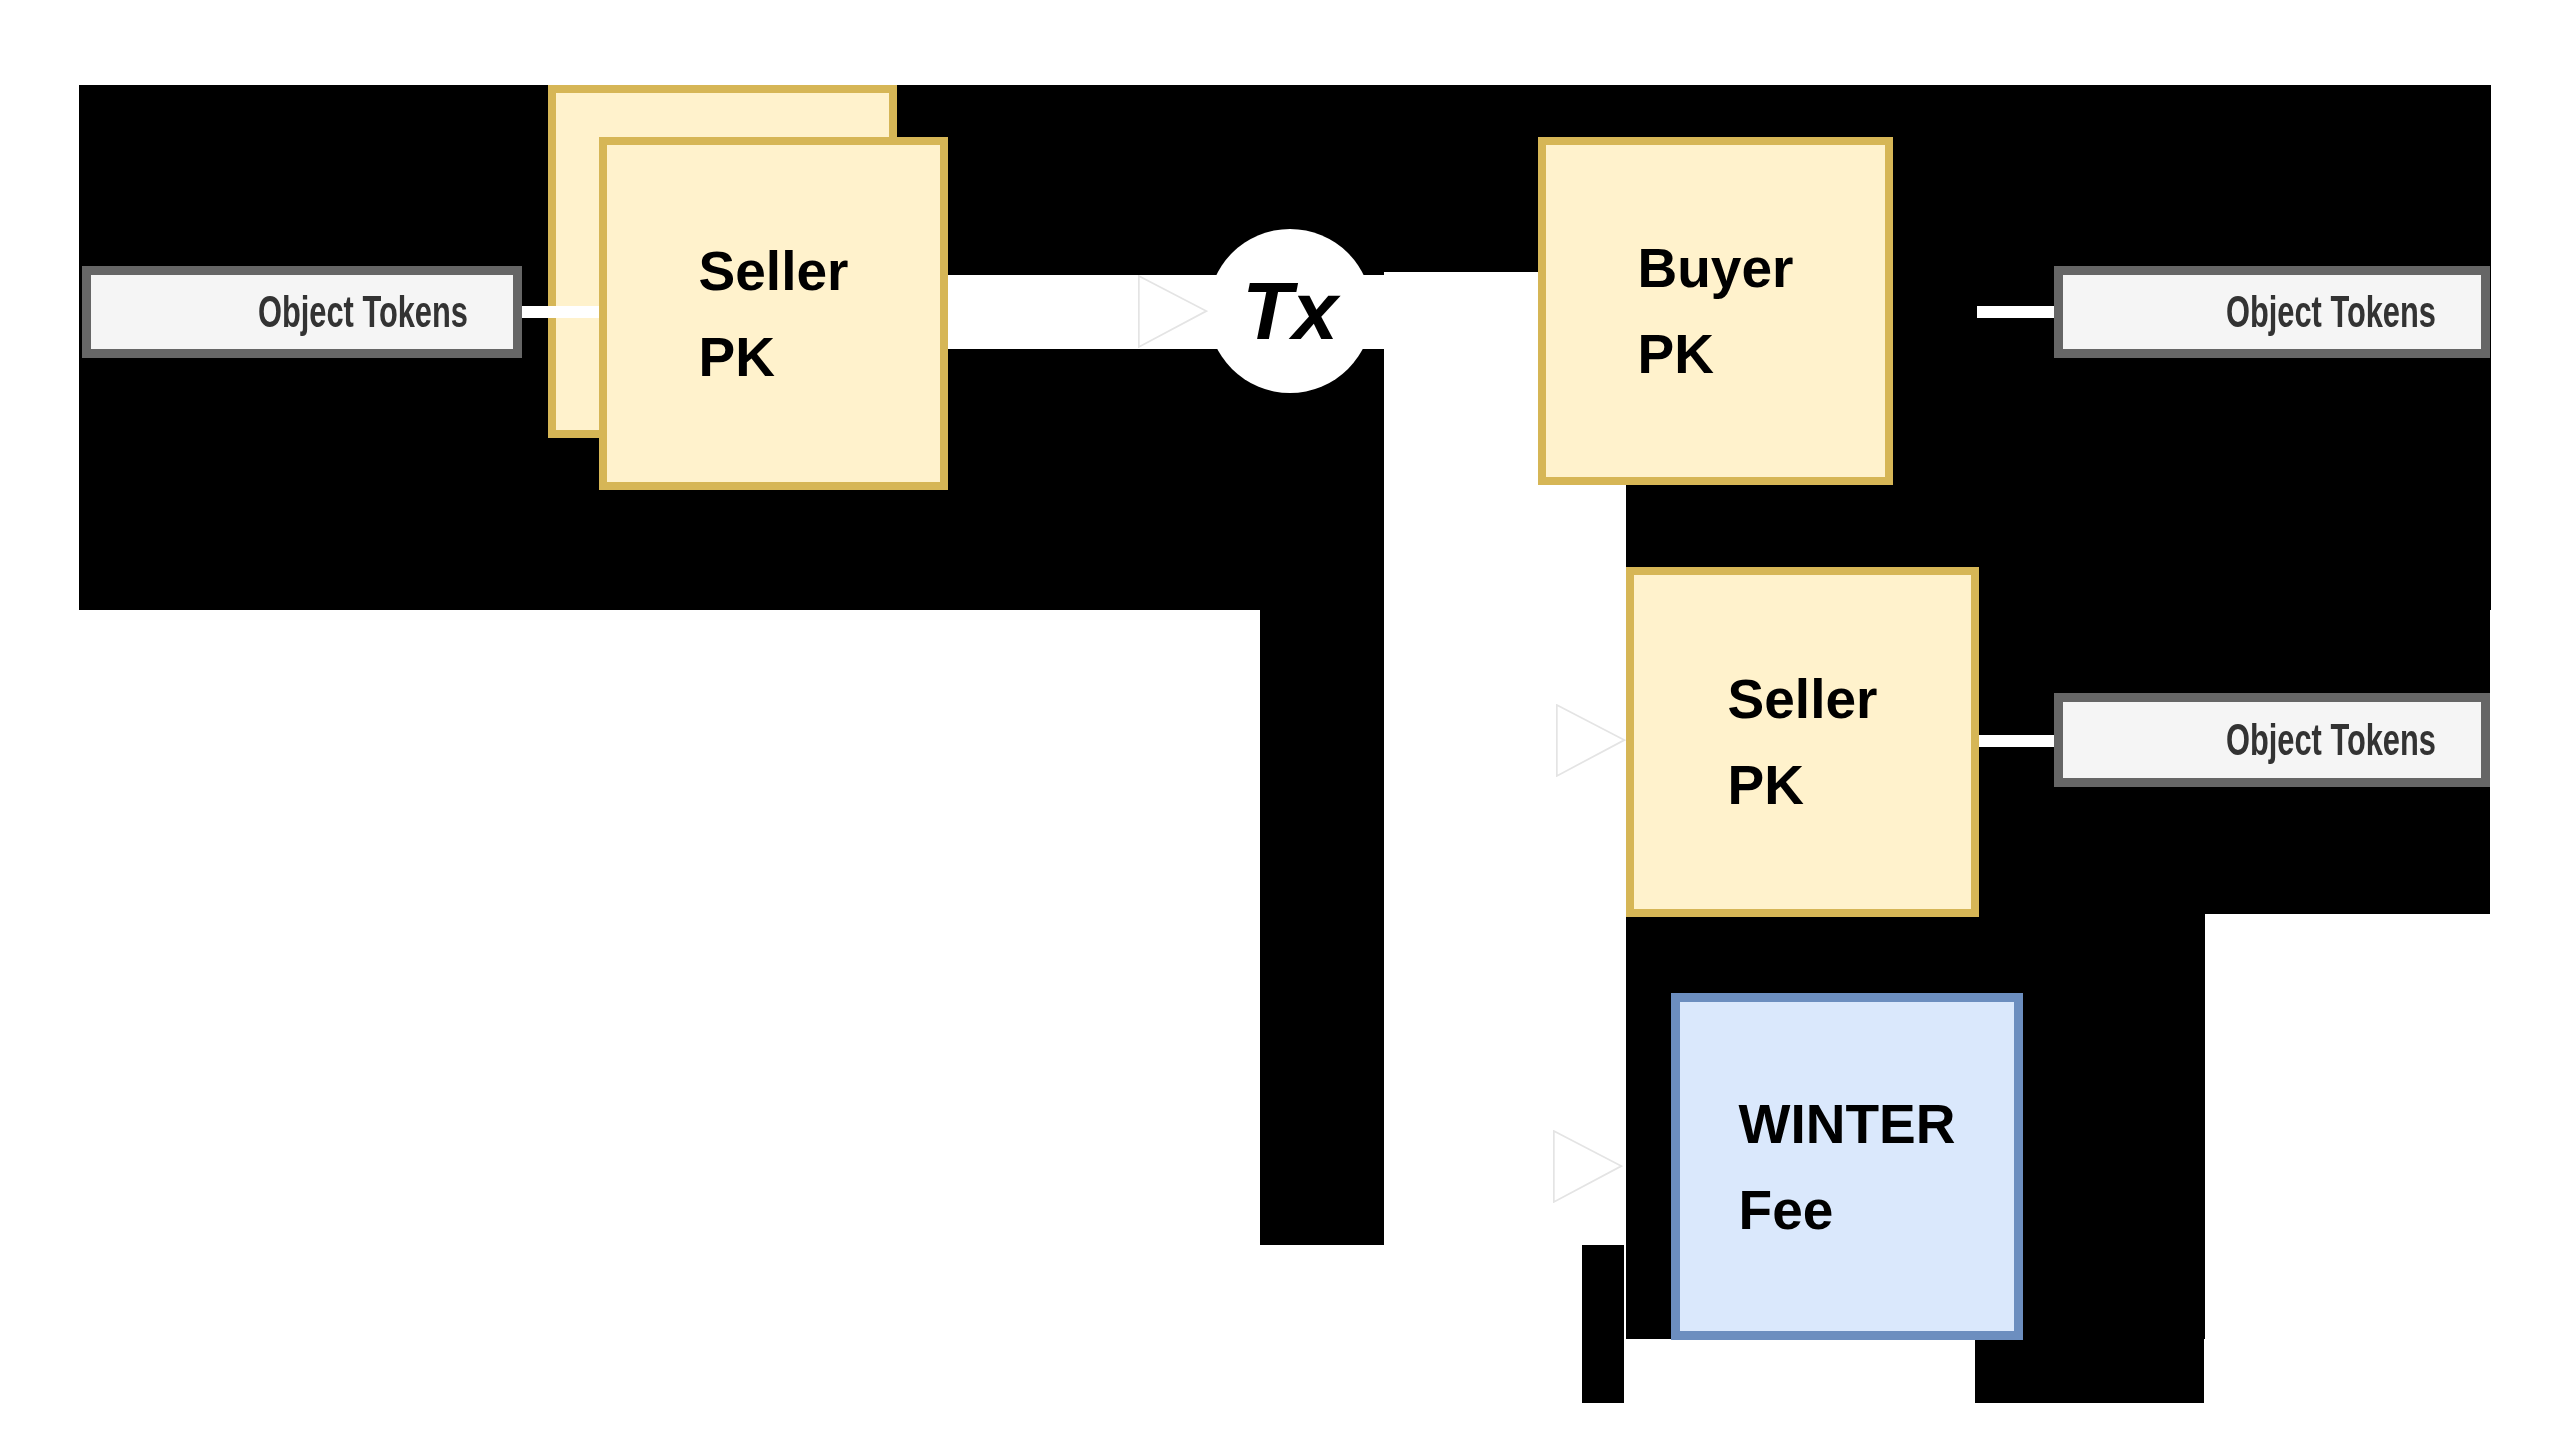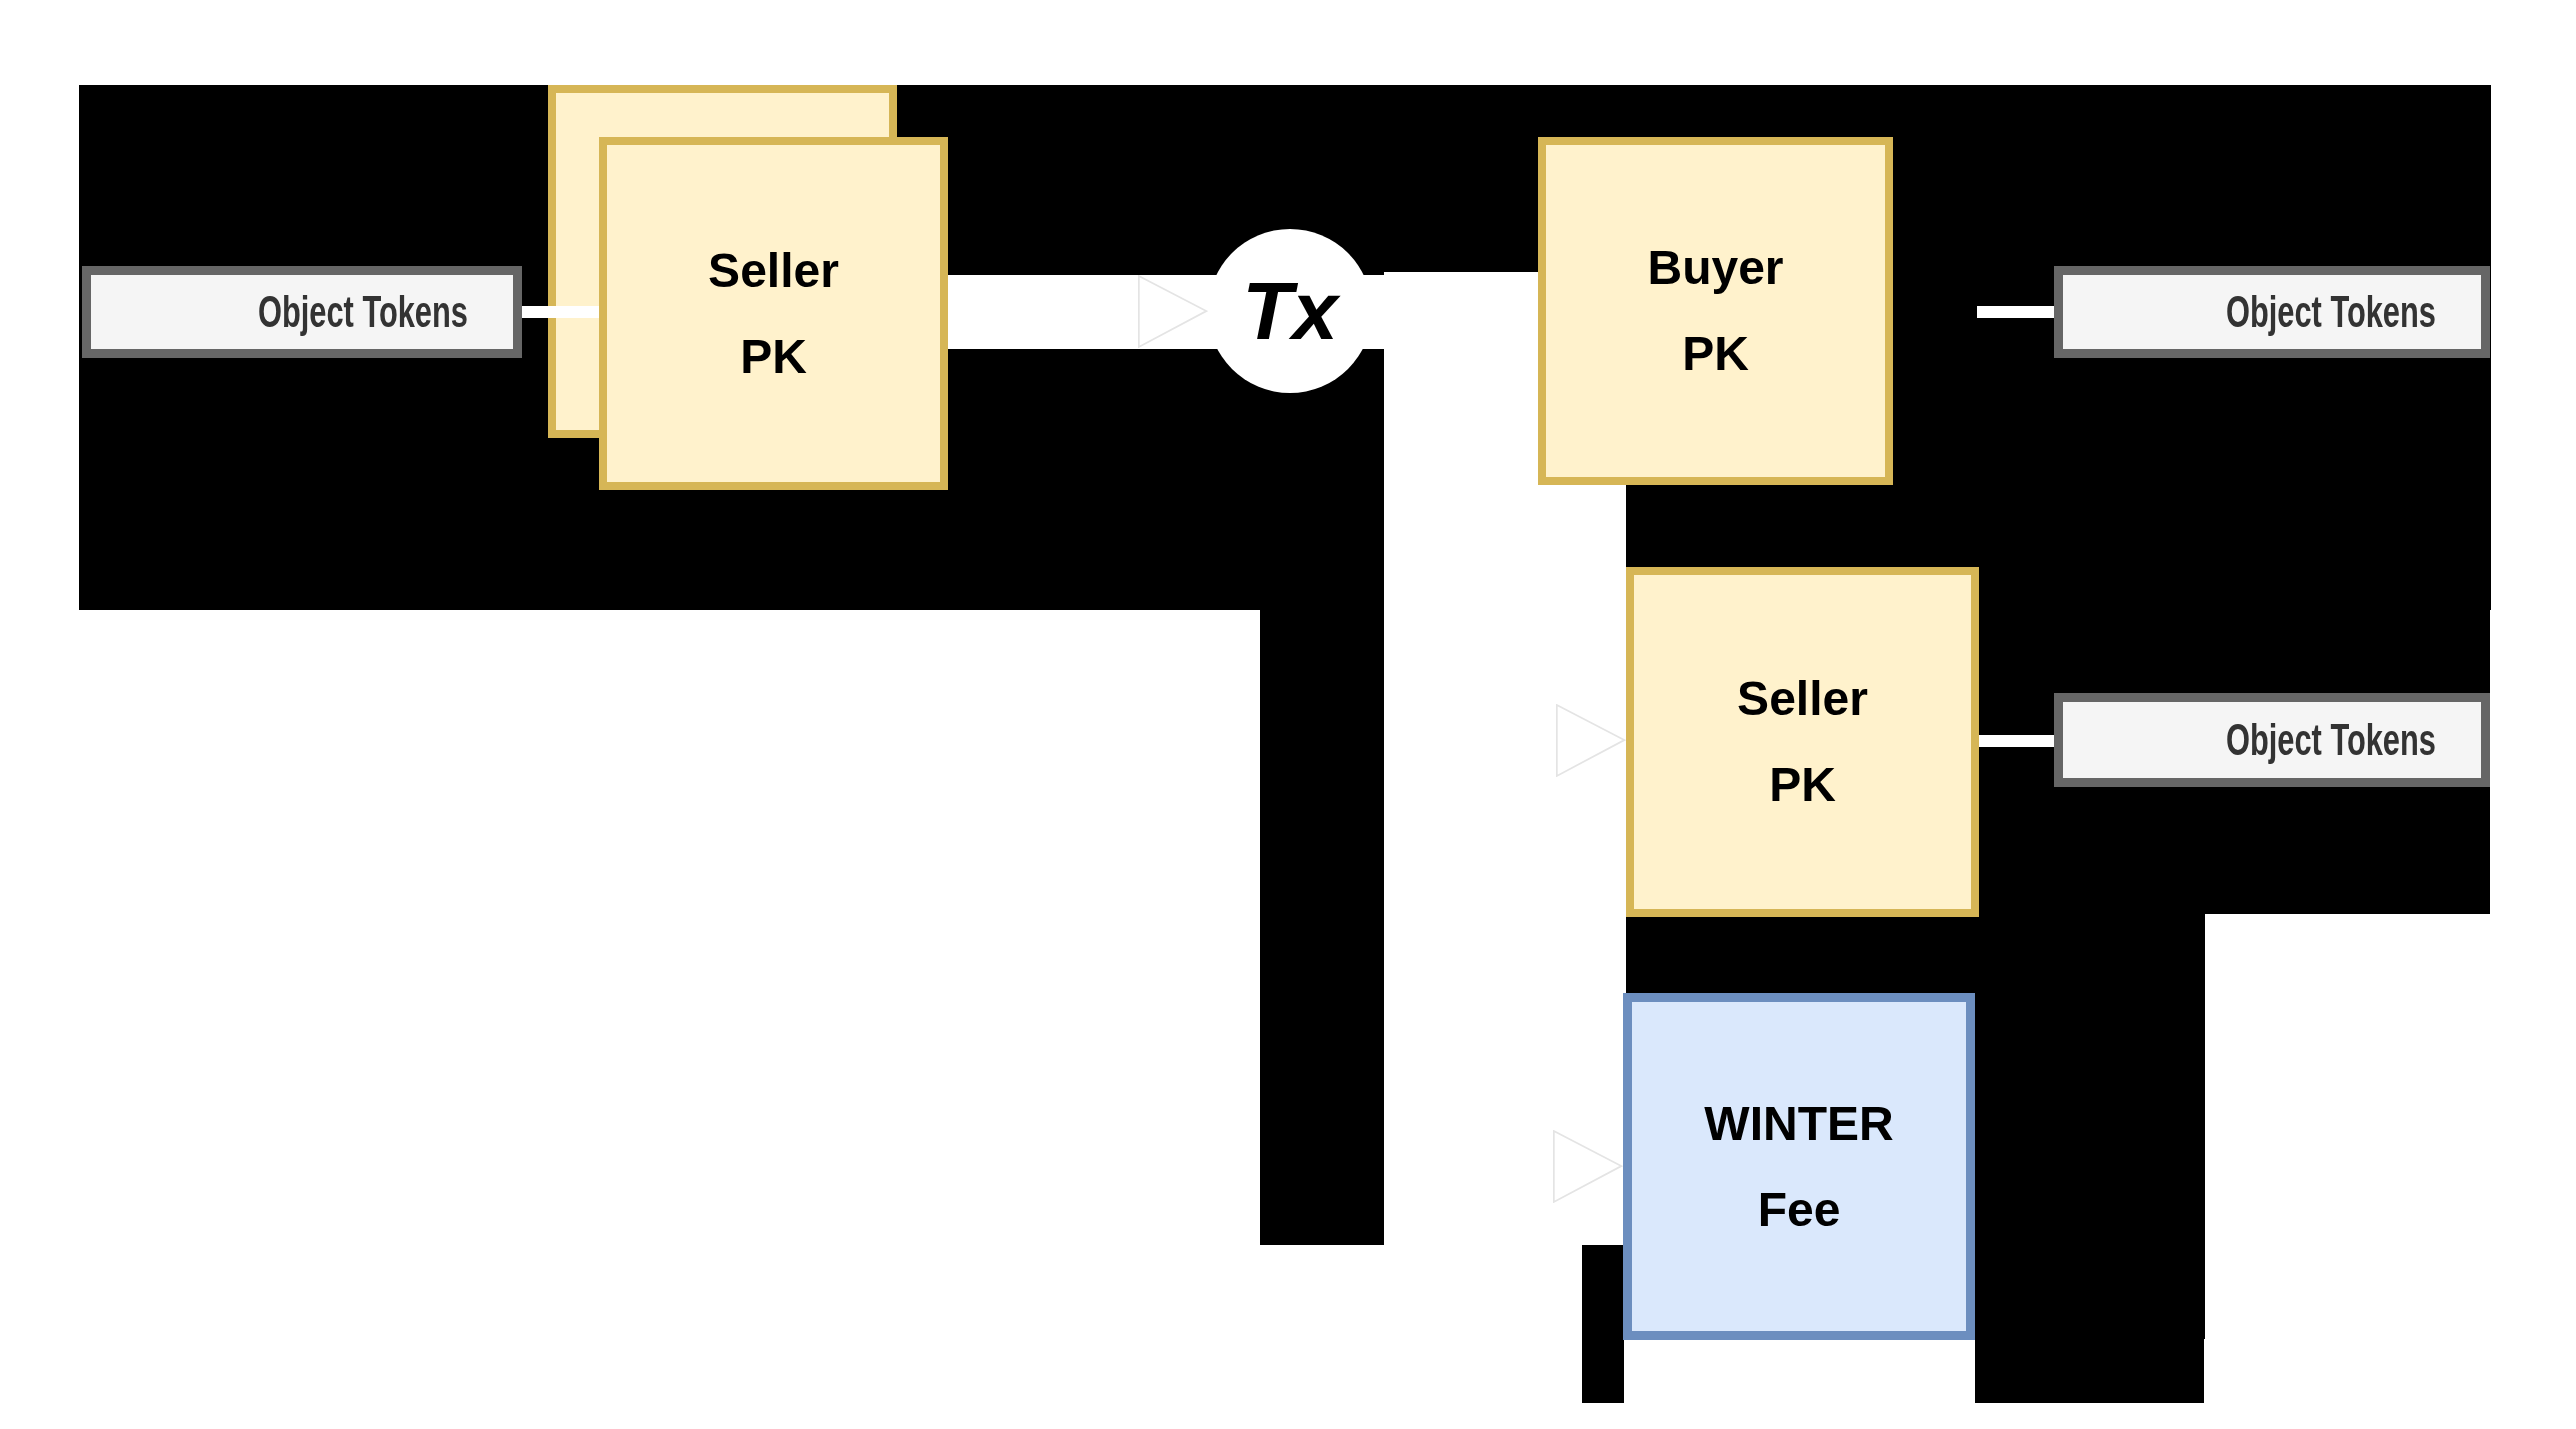--- a/index.html
+++ b/index.html
@@ -13,28 +13,29 @@
   #canvas *{box-sizing:border-box;}
   .abs{position:absolute;}
   .blk{background:var(--diagram-bg,#000);z-index:1;}
   .wht{background:var(--arrow-fill,#fff);z-index:2;}
   .stub{background:var(--arrow-fill,#fff);height:12px;z-index:4;}
   .tri{z-index:4;}
   .node{
     background:var(--node-fill,#FFF2CC);
     border:8.6px solid var(--node-border,#D6B656);
     display:flex;align-items:center;justify-content:center;
-    text-align:center;z-index:5;
+    z-index:5;
     color:var(--box-text,#000);
-    font-weight:bold;font-size:48px;line-height:86px;
+    font-weight:bold;font-size:55px;line-height:86px;
   }
   .node.shadow{z-index:3;}
   .node.fee{
     background:var(--fee-fill,#DAE8FC);
     border:9.4px solid var(--fee-border,#6C8EBF);
+    margin-left:48px;
   }
   .circle{
     background:var(--arrow-fill,#fff);
     border-radius:50%;
     display:flex;align-items:center;justify-content:center;
     z-index:5;color:var(--box-text,#000);
     font-weight:bold;font-size:82px;font-style:italic;
   }
   .tokenLabel{
     background:var(--label-fill,#F5F5F5);

